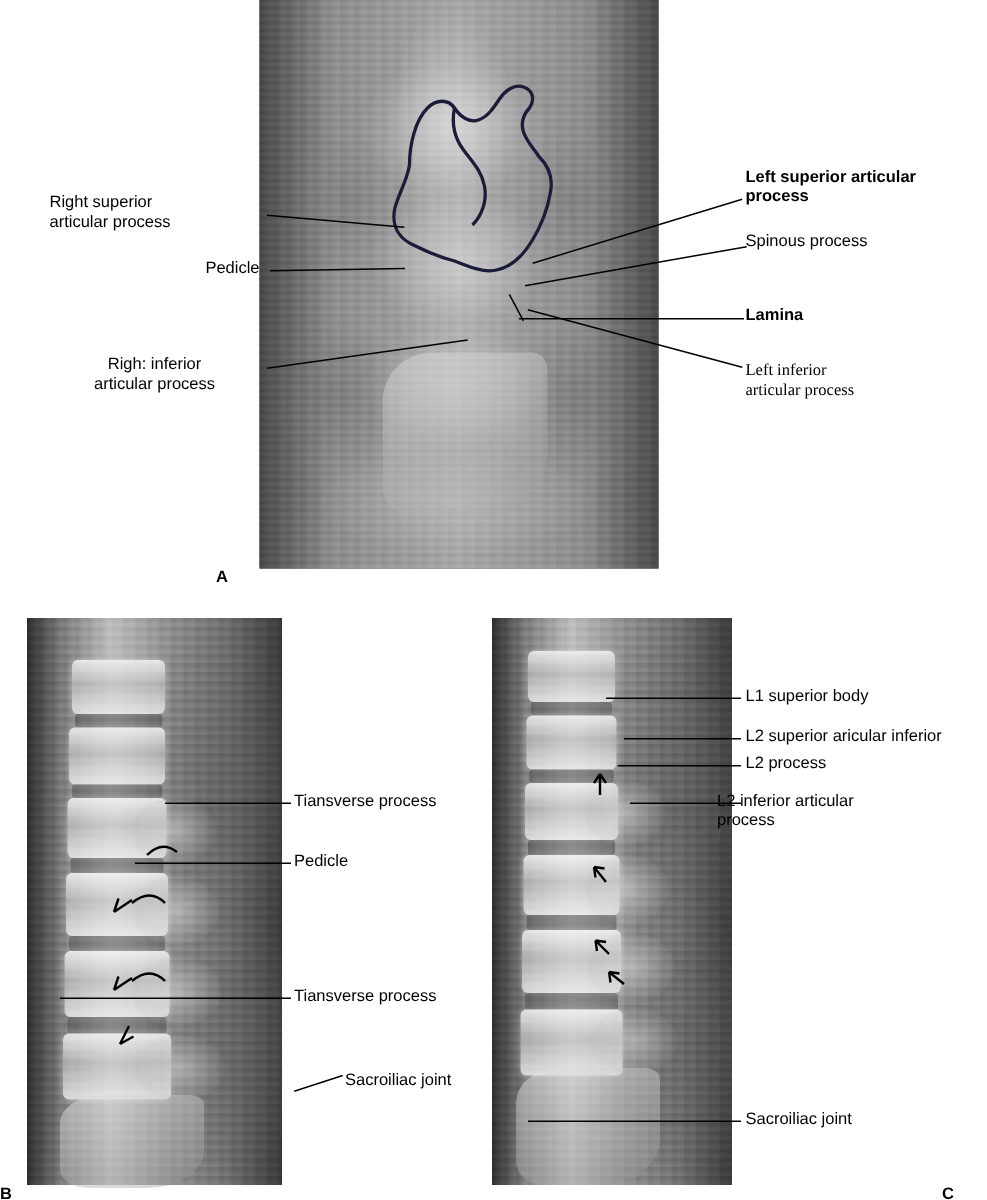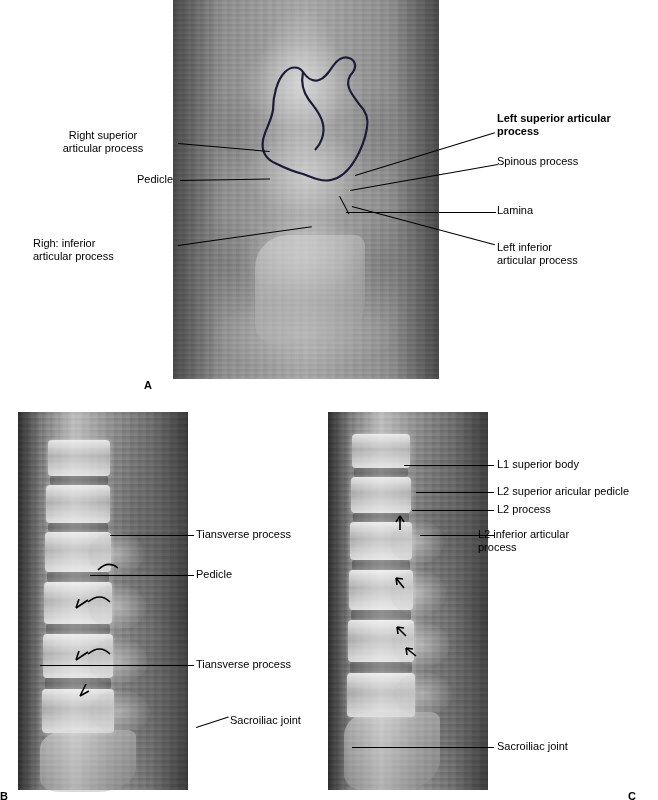--- a/index.html
+++ b/index.html
@@ -143,40 +143,40 @@
                C188,150 192,140 194,128 C196,118 192,110 186,104
                C182,98 178,94 176,88 C174,82 176,76 180,72
                C184,66 182,60 176,58 C170,56 164,60 160,66
                C156,72 152,78 146,80 C140,82 134,78 130,72
                C126,66 118,66 112,72 Z" fill="none" stroke="#1b1b3a" stroke-width="2.2"></path>
       <path d="M130,72 C128,82 130,92 136,100 C142,108 148,114 150,124
                C152,134 148,144 142,150" fill="none" stroke="#1b1b3a" stroke-width="2.2"></path>
     </svg>
   </div>
 
-  <div class="label" style="left:33px; top:129px; text-align:center; width:140px;"><span>Right superior</span><br><span>articular process</span></div>
+  <div class="label" style="left:33px; top:129px; text-align:left; width:140px;"><span>Right superior</span><br><span>articular process</span></div>
   <div class="leader" style="left:178px; top:143px; width:92px; transform:rotate(5deg);"></div>
 
   <div class="label" style="left:73px; top:173px; text-align:right; width:100px;"><span>Pedicle</span></div>
   <div class="leader" style="left:180px; top:180px; width:90px; transform:rotate(-1deg);"></div>
 
-  <div class="label" style="left:33px; top:237px; text-align:left; width:140px;"><span>Righ: inferior</span><br><span>articular process</span></div>
+  <div class="label" style="left:33px; top:237px; text-align:center; width:140px;"><span>Righ: inferior</span><br><span>articular process</span></div>
   <div class="leader" style="left:178px; top:245px; width:135px; transform:rotate(-8deg);"></div>
 
   <div class="label" style="left:497px; top:112px; width:160px;font-weight:bold;"><span>Left superior articular</span><br><span>process</span></div>
   <div class="leader" style="left:355px; top:175px; width:146px; transform:rotate(-17deg);"></div>
 
   <div class="label" style="left:497px; top:155px; width:160px;"><span>Spinous process</span></div>
   <div class="leader" style="left:350px; top:190px; width:150px; transform:rotate(-10deg);"></div>
 
-  <div class="label" style="left:497px; top:204px; width:160px;"><span>Lamina</span></div>
+  <div class="label" style="left:497px; top:204px; width:160px;font-weight:bold;"><span>Lamina</span></div>
   <div class="leader" style="left:346px; top:212px; width:150px; transform:rotate(0deg);"></div>
   <div class="leader" style="left:340px; top:196px; width:20px; transform:rotate(62deg);"></div>
 
-  <div class="label" style="left:497px; top:241px; width:160px;"><span>Left inferior</span><br><span>articular process</span></div>
+  <div class="label" style="left:497px; top:241px; width:160px;font-family:Liberation Serif, serif;"><span>Left inferior</span><br><span>articular process</span></div>
   <div class="leader" style="left:352px; top:206px; width:148px; transform:rotate(15deg);"></div>
 
   <div class="panel-letter" style="left:144px; top:379px;"><span>A</span></div>
 </div>
 
 <div class="fig" id="panelB" style="left:0; top:412px; width:330px; height:388px;">
 
   <div class="xray" style="left:18px; top:0; width:170px; height:378px;">
     <div class="film lat-film"></div>
 
@@ -255,21 +255,21 @@
       <path d="M88,244 l-10,-8 M78,236 l1,7 M78,236 l7,1" stroke="#000" stroke-width="1.6" fill="none"></path>
     </svg>
   </div>
 
   <div class="panel-letter" style="left:300px; top:378px;"><span>C</span></div>
 </div>
 
 <div class="label" style="left:497px; top:458px;"><span>L1 superior body</span></div>
 <div class="leader" style="left:404px; top:465px; width:90px;"></div>
 
-<div class="label" style="left:497px; top:485px;"><span>L2 superior aricular pedicle</span></div>
+<div class="label" style="left:497px; top:485px;"><span>L2 superior aricular inferior</span></div>
 <div class="leader" style="left:416px; top:492px; width:78px;"></div>
 
 <div class="label" style="left:497px; top:503px;"><span>L2 process</span></div>
 <div class="leader" style="left:412px; top:510px; width:82px;"></div>
 
 <div class="label" style="left:478px; top:528px;"><span>L2 inferior articular</span><br><span>process</span></div>
 <div class="leader" style="left:420px; top:535px; width:74px;"></div>
 
 <div class="label" style="left:497px; top:740px;"><span>Sacroiliac joint</span></div>
 <div class="leader" style="left:352px; top:747px; width:142px;"></div>

